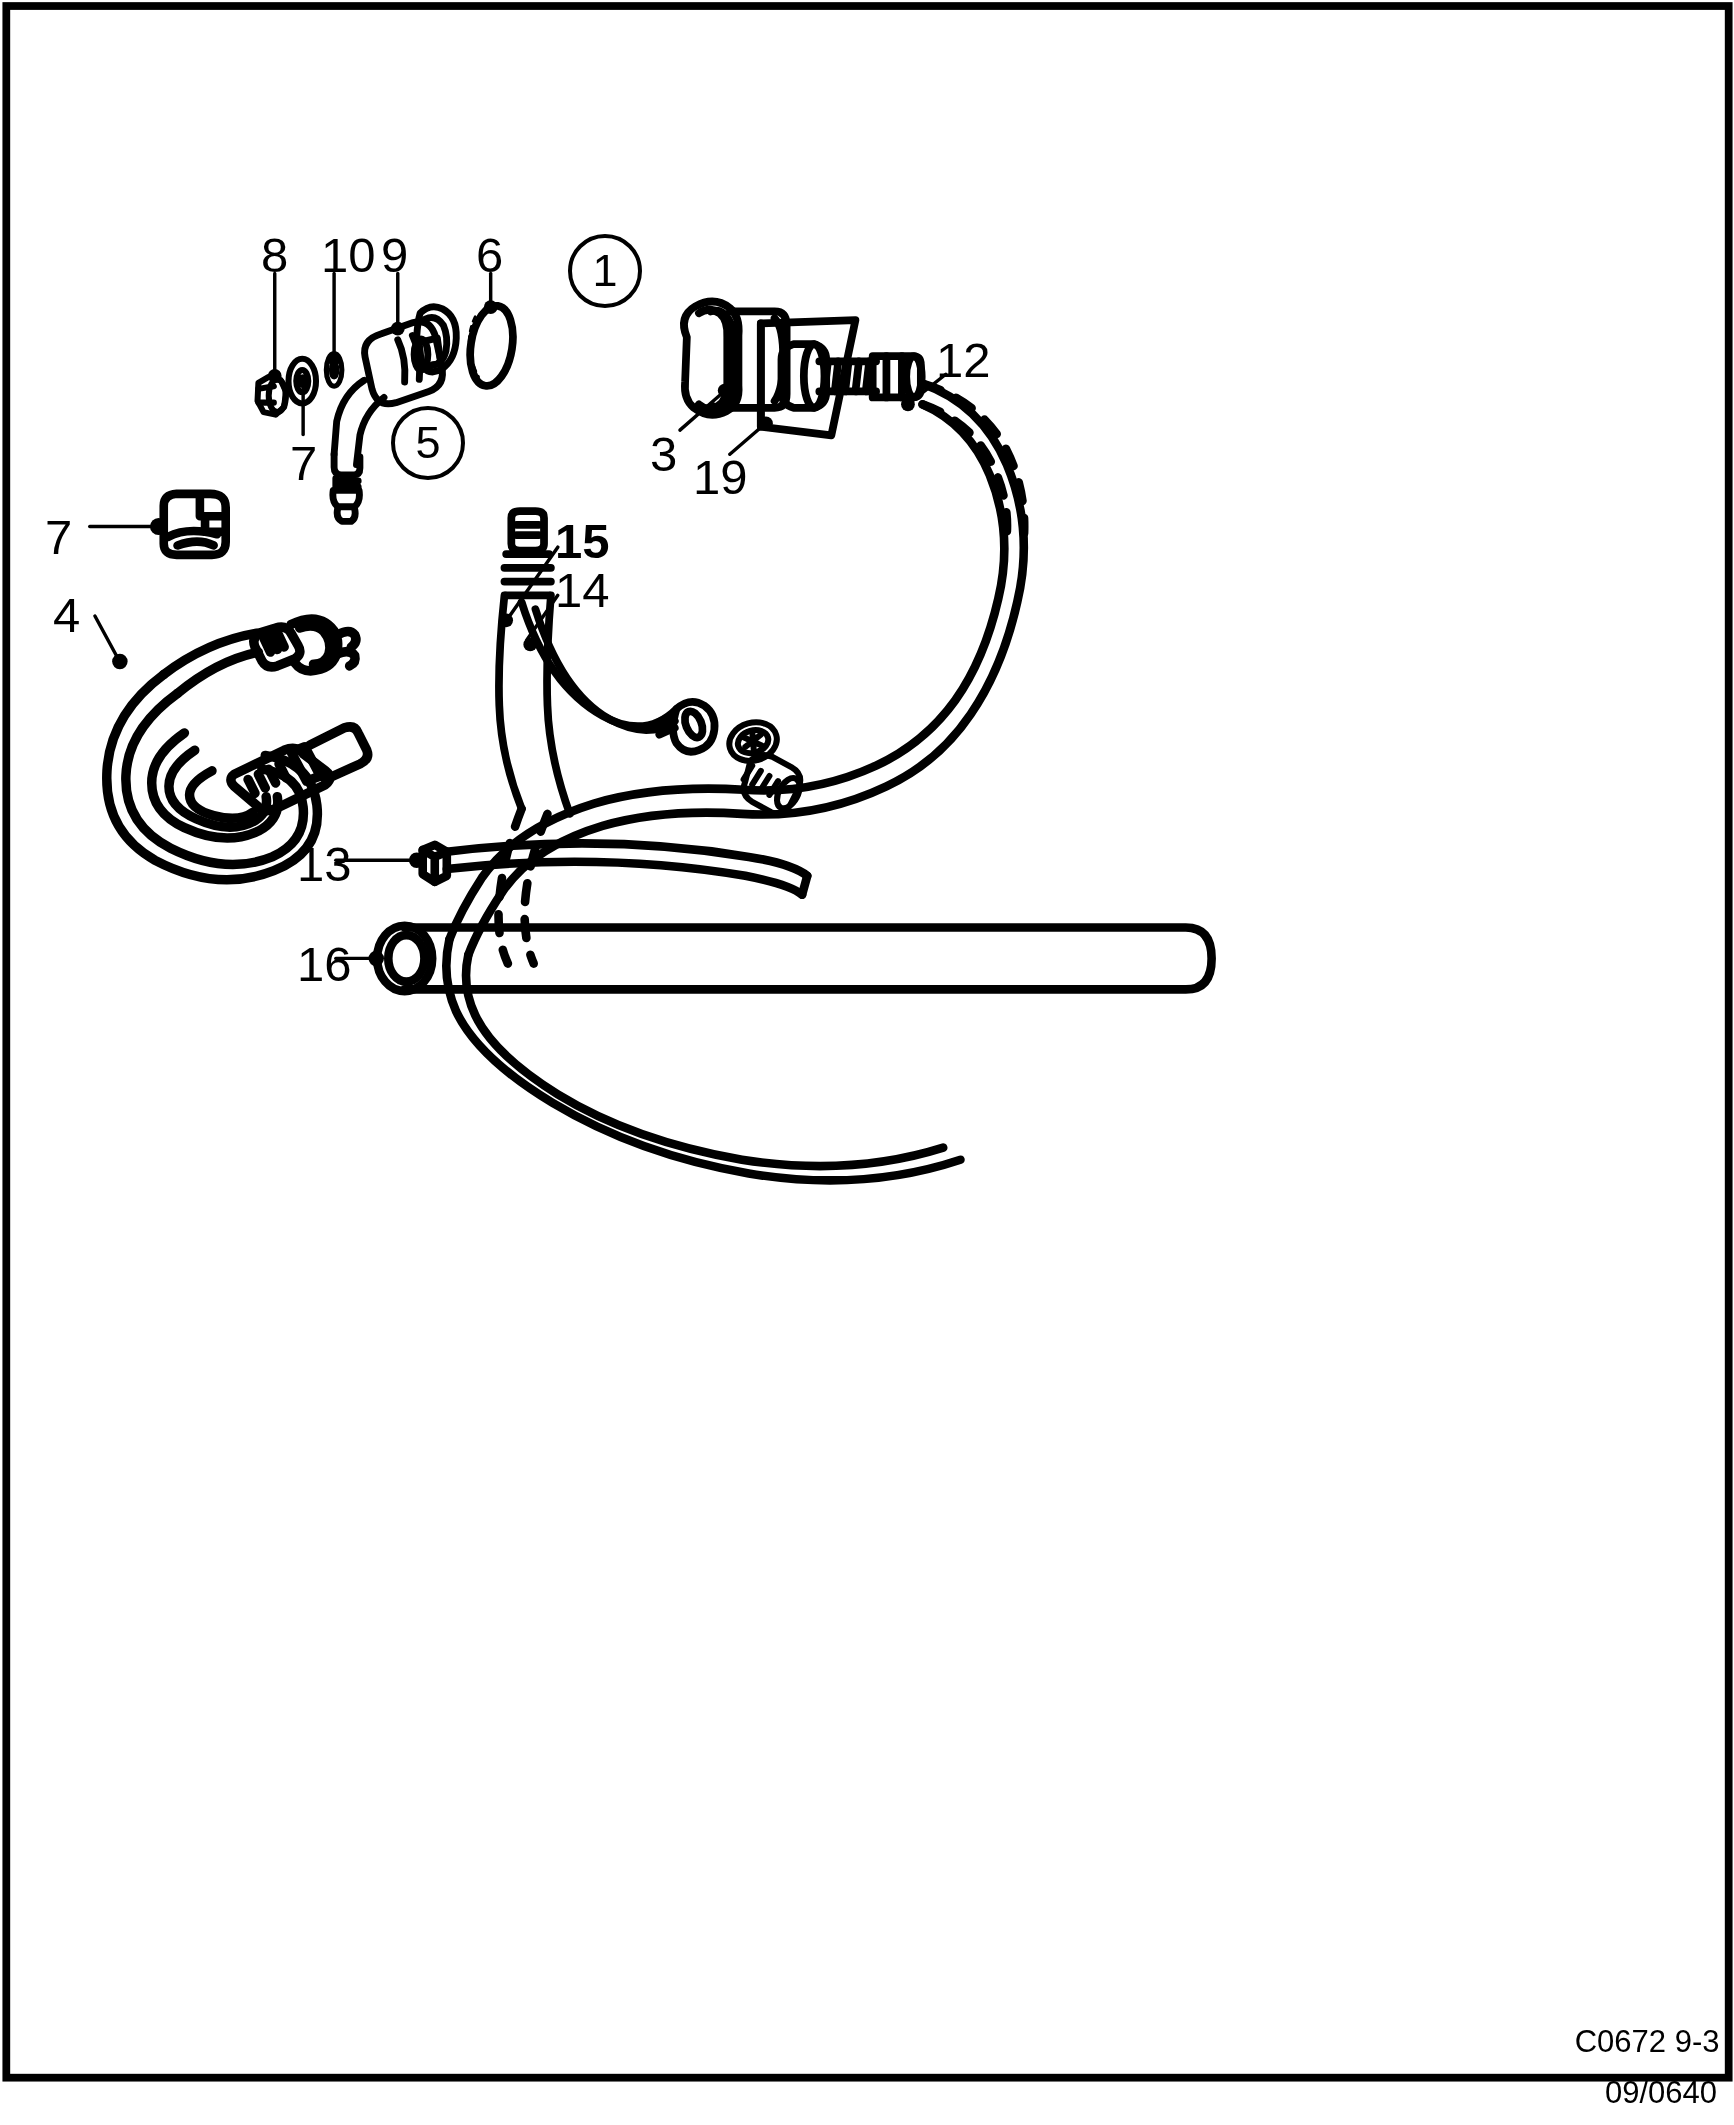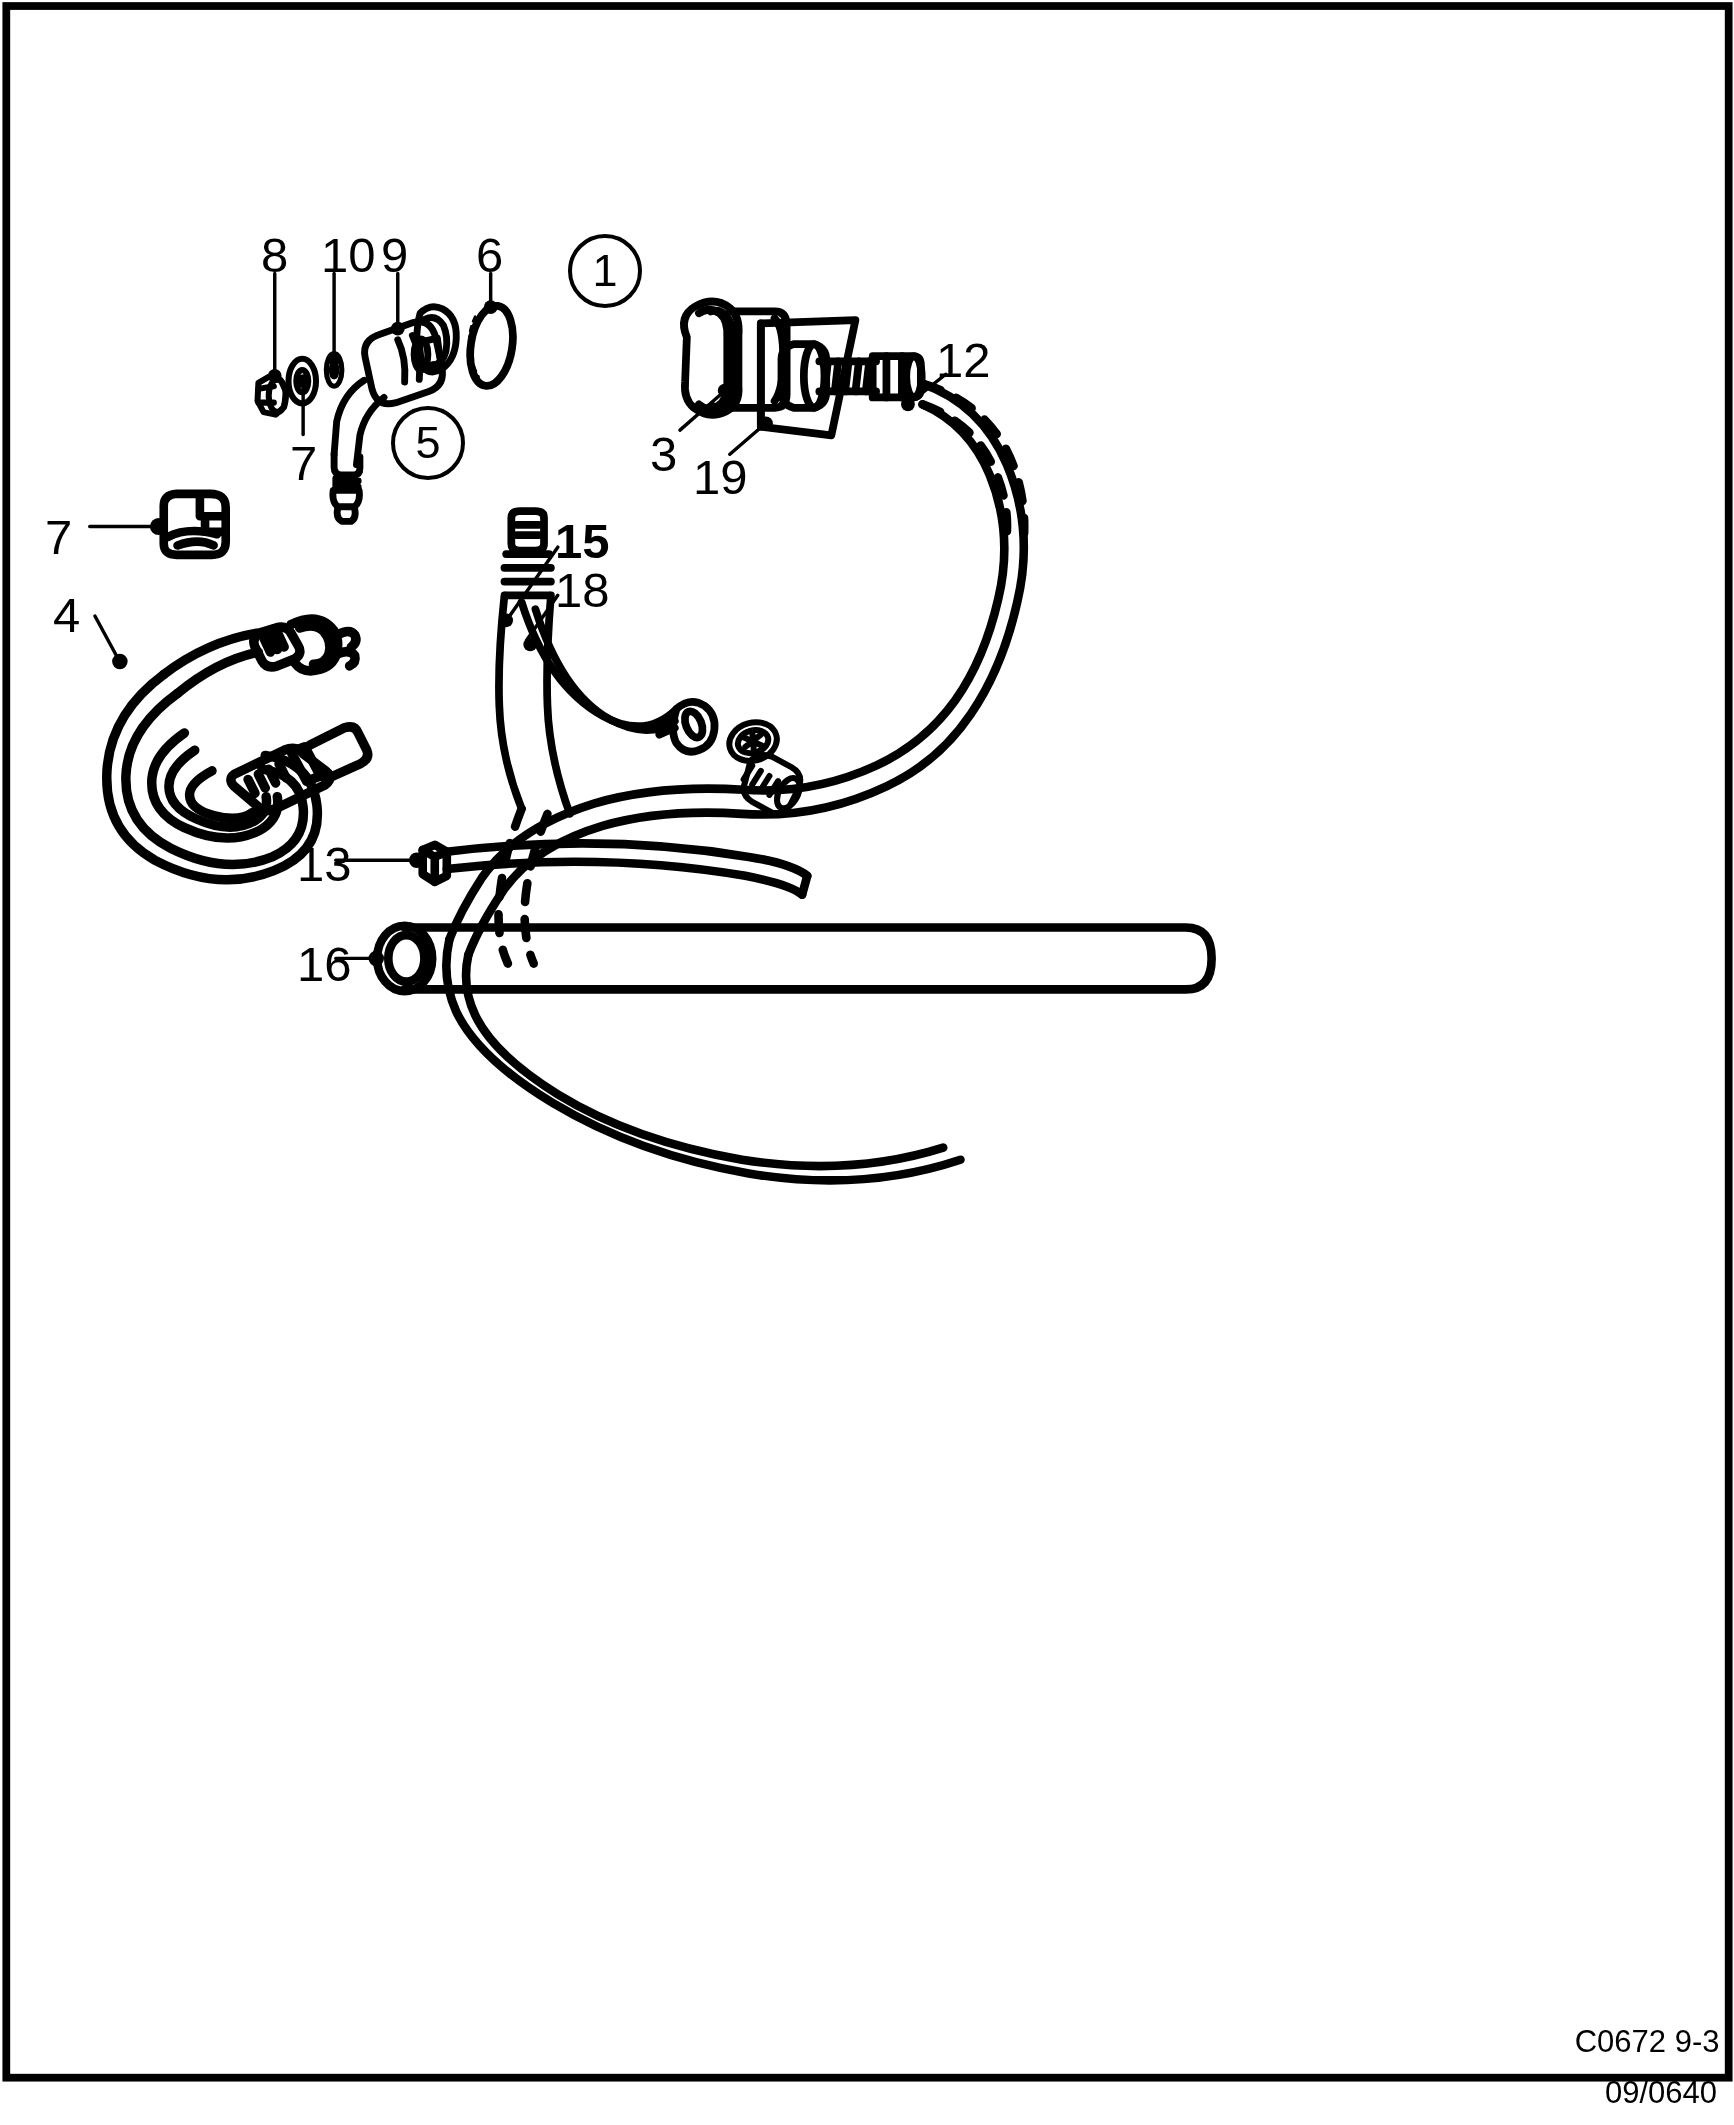--- a/index.html
+++ b/index.html
@@ -304,21 +304,21 @@
   <div class="callout-num" style="left:311px;top:231px;margin-left:10px;">10</div>
   <div class="callout-num" style="left:381px;top:231px;">9</div>
   <div class="callout-num" style="left:476px;top:231px;">6</div>
   <div class="callout-num" style="left:290px;top:439px;">7</div>
   <div class="callout-num" style="left:936px;top:336px;">12</div>
   <div class="callout-num" style="left:650px;top:430px;">3</div>
   <div class="callout-num" style="left:693px;top:453px;">19</div>
   <div class="callout-num" style="left:45px;top:513px;">7</div>
   <div class="callout-num" style="left:53px;top:591px;">4</div>
   <div class="callout-num" style="left:555px;top:517px;font-weight:bold;">15</div>
-  <div class="callout-num" style="left:555px;top:566px;">18</div>
+  <div class="callout-num" style="left:555px;top:566px;">14</div>
   <div class="callout-num" style="left:297px;top:840px;">13</div>
   <div class="callout-num" style="left:297px;top:940px;">16</div>
 
   <div class="circle-callout" style="left:568px;top:234px;">
     <span>1</span>
   </div>
   <div class="circle-callout" style="left:391px;top:406px;">
     <span>5</span>
   </div>
 

